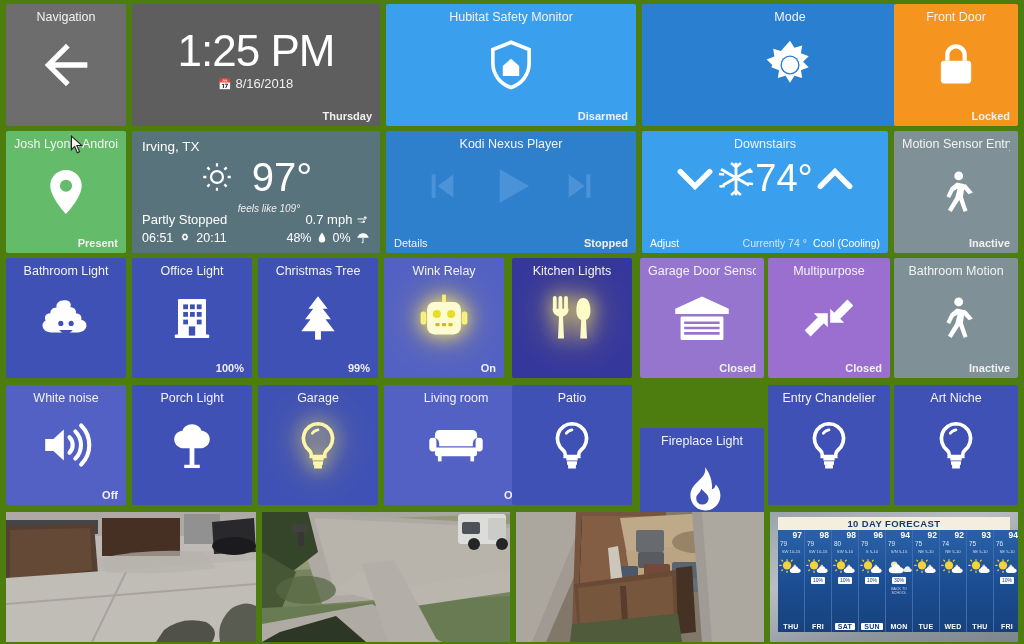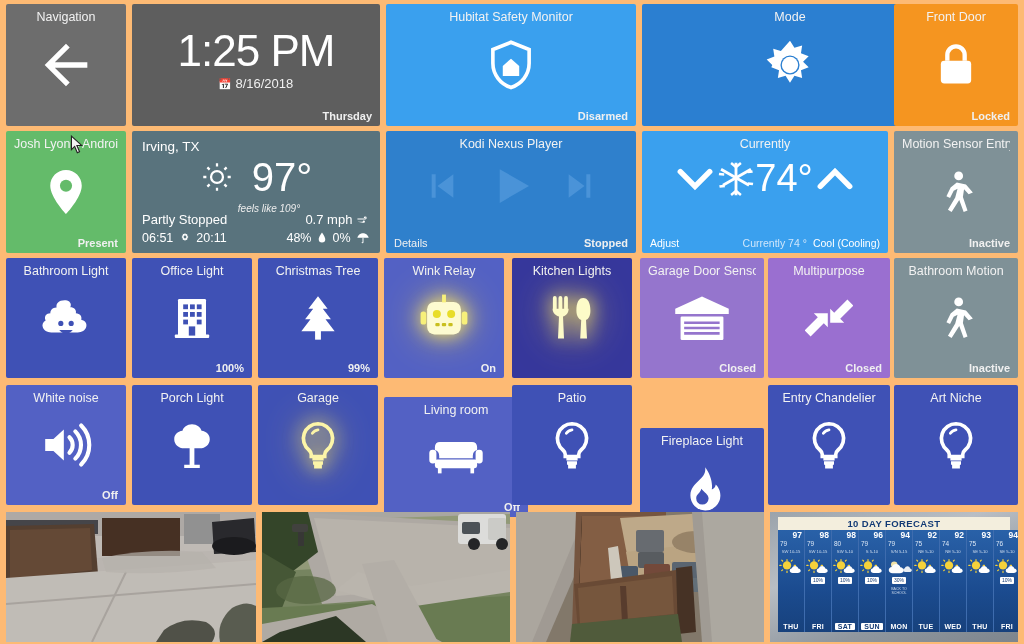--- a/index.html
+++ b/index.html
@@ -2,21 +2,21 @@
 <html><head>
 <meta charset="utf-8">
 <style>
   * { box-sizing: border-box; margin: 0; padding: 0; }
   html, body {
     width: 1024px; height: 644px;
     background: #2b2b2b;
     font-family: "Liberation Sans", sans-serif;
     overflow: hidden;
   }
-  .dash { position: relative; width: 1024px; height: 644px; background: #fdba74; }
+  .dash { position: relative; width: 1024px; height: 644px; background: #4d7c0f; }
 
   .tile {
     position: absolute;
     overflow: hidden;
     color: #fff;
     border-radius: 2px;
   }
   .t-title {
     position: absolute; top: 6px; left: 8px; right: 8px;
     text-align: center;
@@ -258,21 +258,21 @@
       </svg>
       <svg width="40" height="40" viewBox="0 0 24 24" fill="#4a93d8">
         <path d="M14.6 5H17v14h-2.4zM4 5l9.5 7L4 19z"></path>
       </svg>
     </div>
     <div class="t-status-left">Details</div>
     <div class="t-status">Stopped</div>
   </div>
 
   <div class="tile c-blue-lt" style="left:642px;top:131px;width:246px;height:122px;">
-    <div class="t-title">Currently</div>
+    <div class="t-title">Downstairs</div>
     <div class="thermo">
       <svg width="44" height="30" viewBox="0 0 24 16" fill="none" stroke="#fff" stroke-width="3" stroke-linecap="round">
         <path d="M4 4l8 8 8-8"></path>
       </svg>
       <svg width="38" height="38" viewBox="0 0 24 24" fill="#fff">
         <path d="M11.1 1.8h1.8v20.4h-1.8z"></path>
         <path d="M2.1 6.6l.9-1.6 17.7 10.2-.9 1.6z"></path>
         <path d="M21.9 6.6l-.9-1.6L3.3 15.2l.9 1.6z"></path>
         <path d="M12 3.4l2.6-2.1 1 1.2L12 5.6 8.4 2.5l1-1.2zM12 20.6l2.6 2.1 1-1.2L12 18.4l-3.6 3.1 1 1.2z"></path>
         <path d="M4.6 8.4 1.4 8l-.3 1.6 3.4.4zM19.4 15.6l3.2.4.3-1.6-3.4-.4zM19.4 8.4l3.2-.4-.3-1.6-3.4.4zM4.6 15.6l-3.2.4.3 1.6 3.4-.4z"></path>
@@ -446,21 +446,21 @@
     <div class="t-icon glow-yellow">
       <svg width="52" height="52" viewBox="0 0 24 24" fill="none" stroke="#fcf5a8" stroke-width="1.7">
         <path d="M12 2.2a6.8 6.8 0 0 0-4.2 12.1c.7.6 1.1 1.3 1.1 2.1v.9h6.2v-.9c0-.8.4-1.5 1.1-2.1A6.8 6.8 0 0 0 12 2.2z"></path>
         <path d="M9.4 18.3h5.2M9.7 20.3h4.6M10.2 22h3.6"></path>
         <path d="M9.4 6.6A3.6 3.6 0 0 1 12 5" stroke-width="1.3" stroke-linecap="round"></path>
       </svg>
     </div>
     <div class="t-status"></div>
   </div>
 
-  <div class="tile c-indigo-lt" style="left:384px;top:385px;width:144px;height:120px;margin-top:12px;">
+  <div class="tile c-indigo-lt" style="left:384px;top:385px;width:144px;height:120px;">
     <div class="t-title">Living room</div>
     <div class="t-icon">
       <svg width="56" height="44" viewBox="0 0 26 20" fill="#fff">
         <path d="M3.2 5.4c0-1.5.9-2.4 2.3-2.4h14.9c1.5 0 2.4.9 2.4 2.4v1.4c-1.3.3-2 1.3-2 2.7v1.1H5.2V9.5c0-1.4-.7-2.4-2-2.7z"></path>
         <rect x=".6" y="6.6" width="3.3" height="6.4" rx="1.6"></rect>
         <rect x="22.1" y="6.6" width="3.3" height="6.4" rx="1.6"></rect>
         <rect x="3.2" y="11.2" width="19.6" height="4" rx="1.1"></rect>
         <rect x="4.6" y="15" width="1.7" height="2.6"></rect>
         <rect x="19.7" y="15" width="1.7" height="2.6"></rect>
       </svg>

